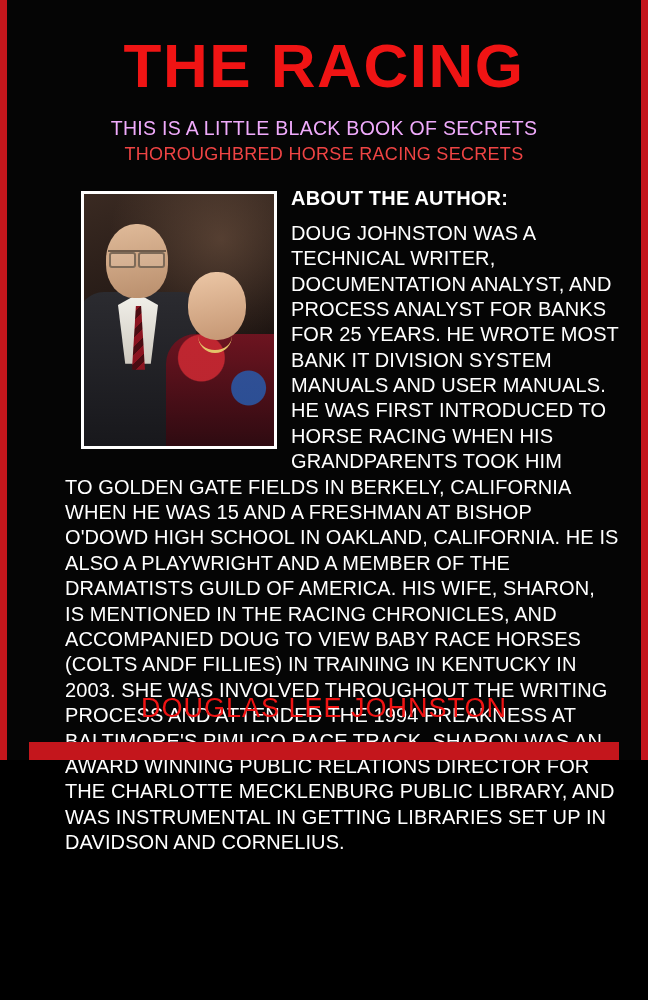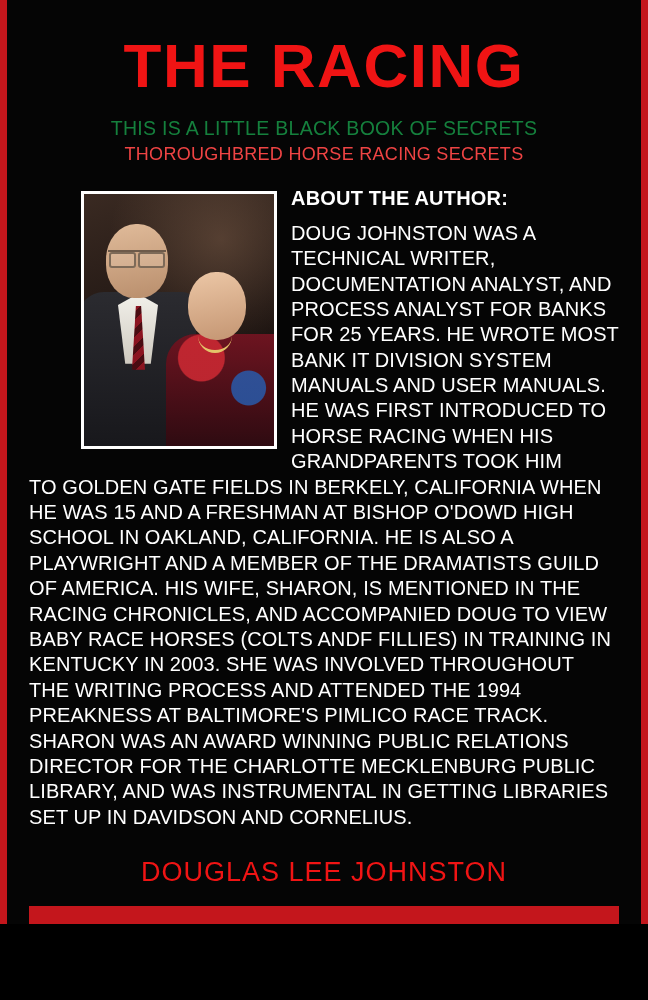--- a/index.html
+++ b/index.html
@@ -10,40 +10,40 @@
   body {
     width: 648px;
     height: 1000px;
     overflow: hidden;
     font-family: "Liberation Sans", sans-serif;
     color: #ffffff;
   }
   .cover {
     position: relative;
     width: 648px;
-    height: 924px;
+    height: 760px;
     background: #050505;
     border-left: 7px solid #c4161c;
     border-right: 7px solid #c4161c;
     box-sizing: border-box;
   }
   .title-block {
     padding-top: 36px;
     text-align: center;
   }
   .title-line {
     color: #f01414;
     font-weight: bold;
     font-size: 62px;
     line-height: 0.98;
     letter-spacing: 1.5px;
     font-family: "Liberation Sans", sans-serif;
   }
   .subtitle1 {
-    color: #15803d;
+    color: #f0abfc;
     font-size: 19.5px;
     letter-spacing: 0.3px;
     text-align: center;
     margin-top: 20px;
   }
   .subtitle2 {
     color: #ef4444;
     font-size: 18px;
     letter-spacing: 0.3px;
     text-align: center;
@@ -152,20 +152,21 @@
     font-size: 20px;
     font-weight: bold;
     letter-spacing: 0.2px;
     margin-bottom: 11px;
   }
   .body-text {
     font-size: 20px;
     line-height: 1.27;
     letter-spacing: 0.1px;
     text-align: left;
+    margin-left: 36px;
   }
   .author {
     position: absolute;
     left: 0; right: 0;
     bottom: 36px;
     text-align: center;
     color: #f01414;
     font-weight: normal;
     font-size: 27px;
     letter-spacing: 1px;

